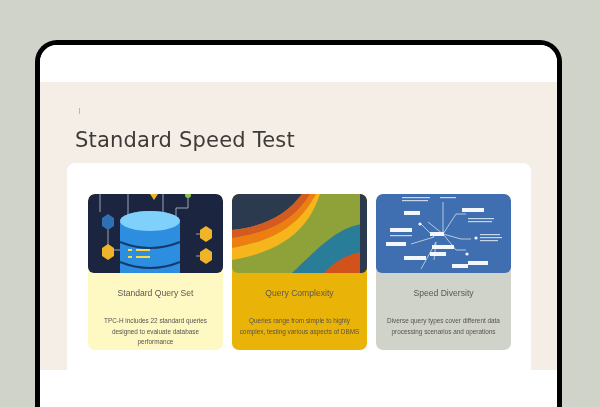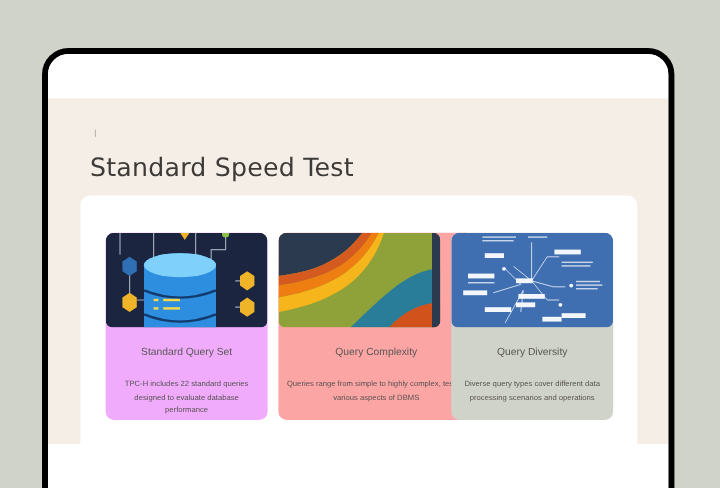--- a/index.html
+++ b/index.html
@@ -42,22 +42,22 @@
     .card .img { position: absolute; left: 0; top: 0; width: 135px; height: 79px; border-radius: 6px; overflow: hidden; }
     .card .img svg { display: block; }
     .card .card-title {
       position: absolute; left: 0; right: 0; top: 94px; text-align: center;
       font-size: 8.6px; color: #5a5753;
     }
     .card .card-desc {
       position: absolute; left: 6px; right: 6px; top: 122px; text-align: center;
       font-size: 6.4px; line-height: 10.5px; color: #56534f;
     }
-    .c1 { left: 21px; background: #f0abfc; }
-    .c2 { left: 165px; background: #fca5a5; padding-left: 28px; }
+    .c1 { left: 21px; background: #fef9c3; }
+    .c2 { left: 165px; background: #eab308; }
     .c3 { left: 309px; background: #d0d3ca; }
   </style>
 </head>
 <body>
 
 <div class="device">
   <div class="screen">
     <div class="topbar"></div>
     <div class="page">
       <div class="cursor-mark"></div>
@@ -156,18 +156,18 @@
               <rect x="64" y="3" width="16" height="1.2"></rect>
                 <rect x="92" y="24" width="26" height="1.2"></rect>
               <rect x="92" y="27" width="24" height="1.2"></rect>
                 <rect x="104" y="40" width="20" height="1.2"></rect>
               <rect x="104" y="43" width="22" height="1.2"></rect>
                 <rect x="104" y="46" width="18" height="1.2"></rect>
               <rect x="14" y="41" width="22" height="1.2"></rect>
             </g>
           </svg>
         </div>
-        <div class="card-title">Query Diversity</div>
+        <div class="card-title">Speed Diversity</div>
         <div class="card-desc">Diverse query types cover different data processing scenarios and operations</div>
       </div>
     </div>
   </div>
 </div>
 
 </body></html>

